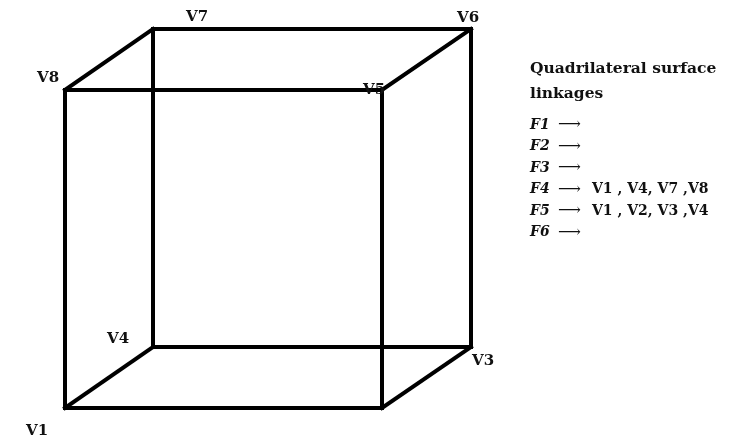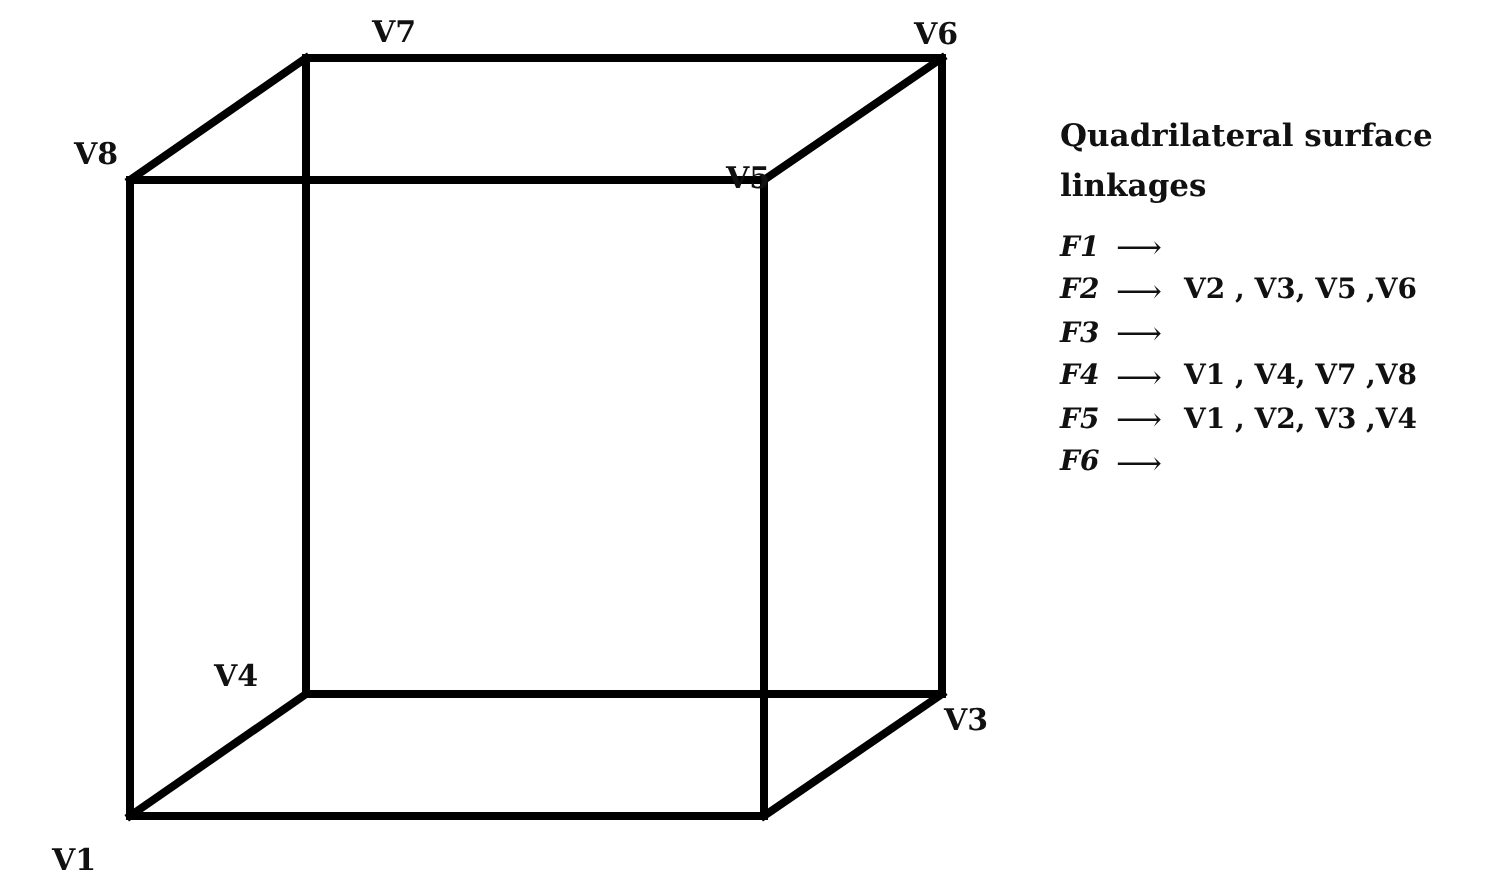--- a/index.html
+++ b/index.html
@@ -45,21 +45,20 @@
 <div class="legend">
   <div class="legend-title">Quadrilateral surface linkages</div>
   <div class="faces">
     <div class="face-row">
       <span class="face-id">F1</span>
       <span class="arrow">⟶</span>
     </div>
     <div class="face-row">
       <span class="face-id">F2</span>
       <span class="arrow">⟶</span>
-      <span>V2 , V3, V5 ,V6</span>
     </div>
     <div class="face-row">
       <span class="face-id">F3</span>
       <span class="arrow">⟶</span>
     </div>
     <div class="face-row">
       <span class="face-id">F4</span>
       <span class="arrow">⟶</span>
       <span>V1 , V4, V7 ,V8</span>
     </div>

